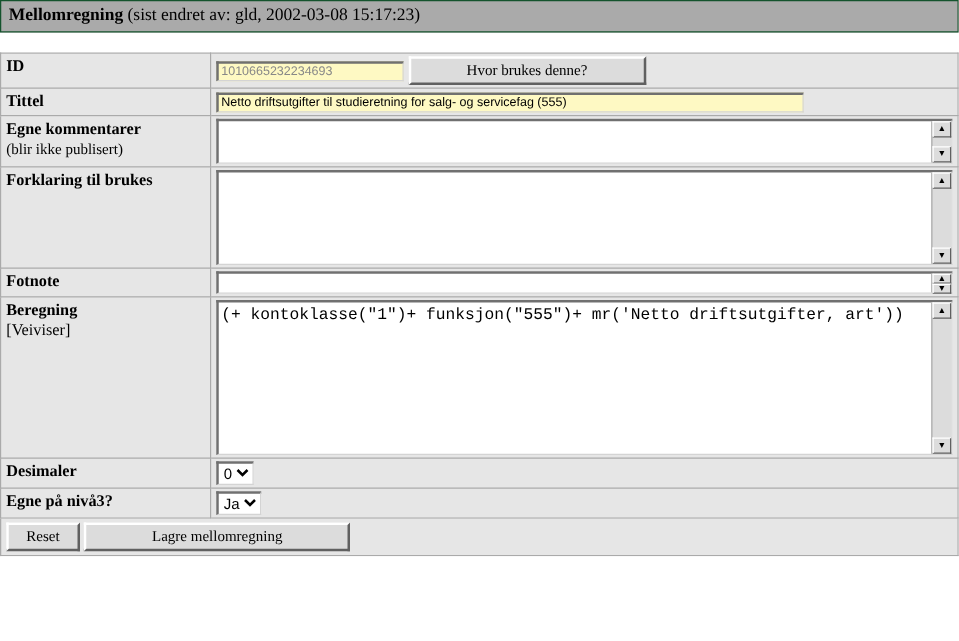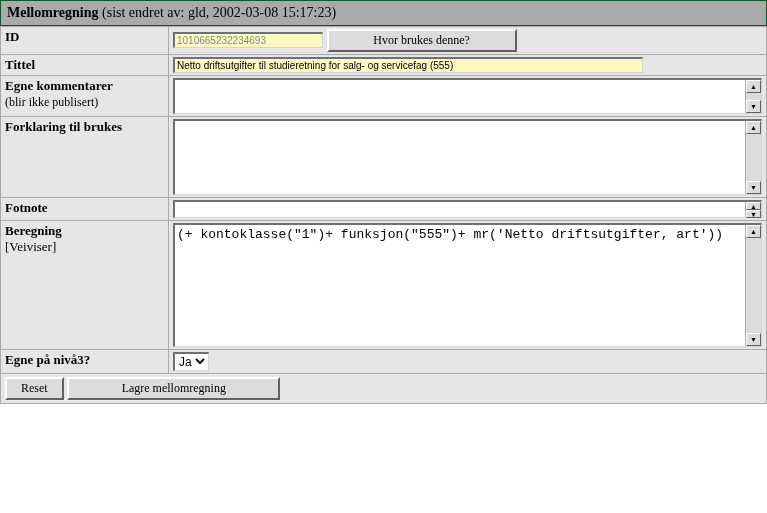--- a/index.html
+++ b/index.html
@@ -13,20 +13,21 @@
     background: #aaaaaa;
     padding: 4px 6px;
     font-family: Georgia, serif;
     font-size: 14px;
     border: 1px solid #14532d;
   }
   .header-bar .bold { font-weight: bold; }
   .form-table {
     border-collapse: collapse;
     width: 100%;
+    margin-top: 16px;
   }
   .form-table td {
     border: 1px solid #aaaaaa;
     background: #e6e6e6;
     padding: 2px 4px;
     vertical-align: top;
   }
   .form-table td.label {
     font-family: Georgia, serif;
     font-weight: bold;
@@ -188,20 +189,28 @@
       <div class="textarea-wrap" style="height:124px">
         <div class="textarea-content">(+ kontoklasse("1")+ funksjon("555")+ mr('Netto driftsutgifter, art'))</div>
         <div class="scrollbar">
           <div class="scroll-btn">▲</div>
           <div class="scroll-btn">▼</div>
         </div>
       </div>
     </td>
   </tr>
   <tr>
+    <td class="label">Desimaler</td>
+    <td>
+      <select>
+        <option>0</option>
+      </select>
+    </td>
+  </tr>
+  <tr>
     <td class="label">Egne på nivå3?</td>
     <td>
       <select>
         <option>Ja</option>
       </select>
     </td>
   </tr>
 </tbody>
   </table>
 <div class="bottom-btns">

